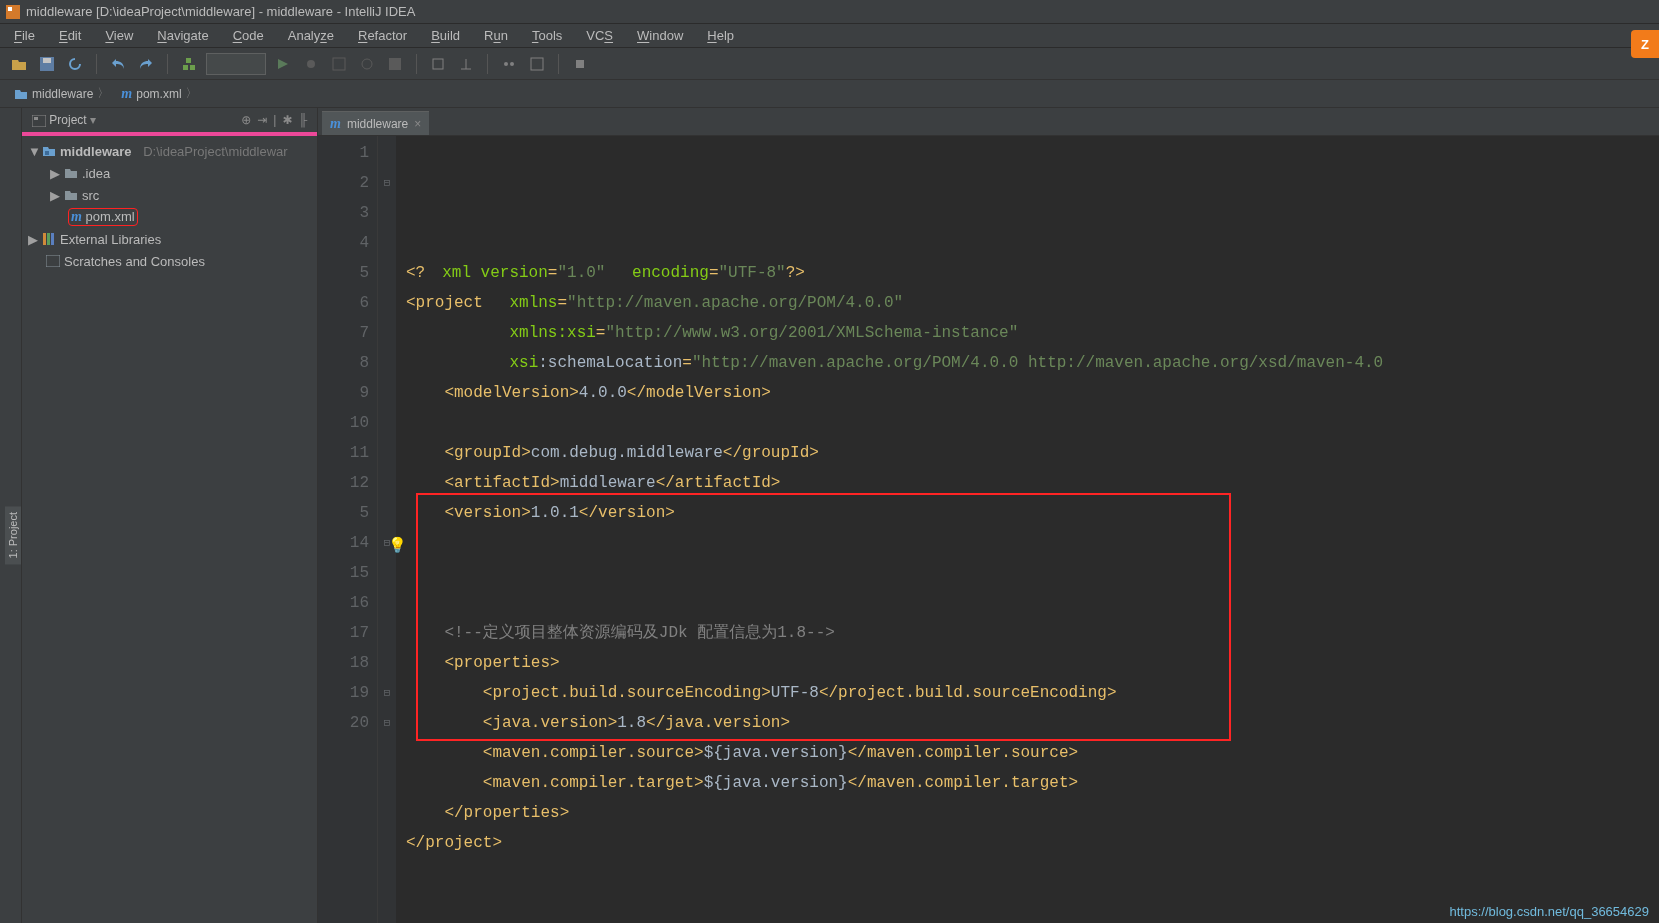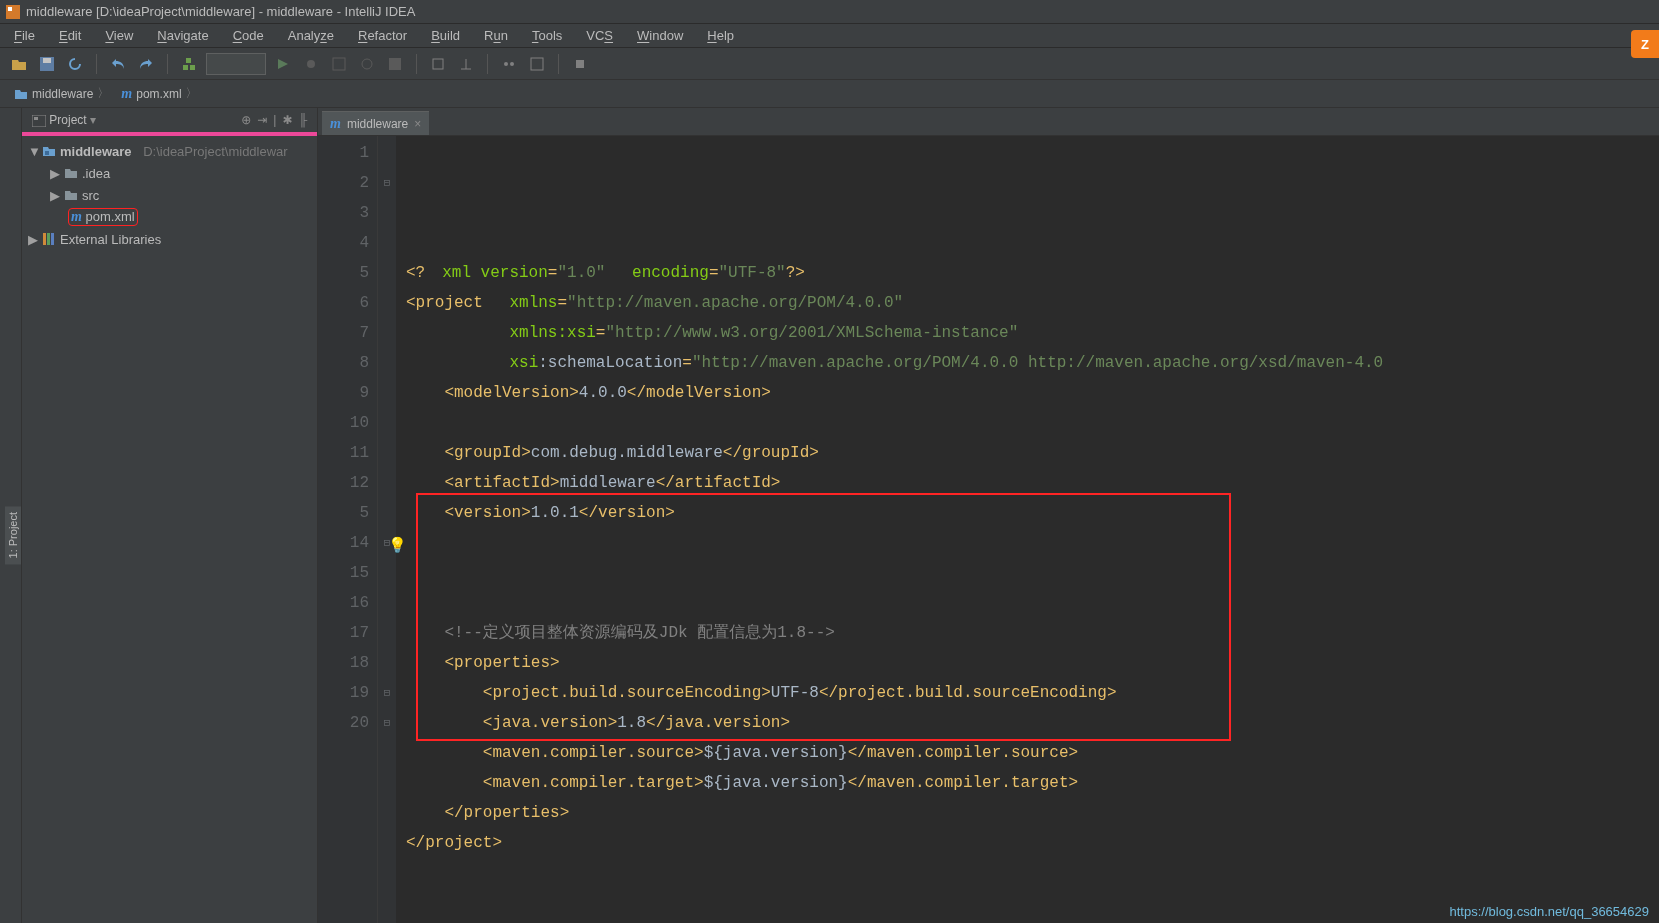--- a/index.html
+++ b/index.html
@@ -238,20 +238,27 @@
         </div>
       <div class="tree-row">
           <span class="tree-arrow">▶</span>
           <svg width="14" height="14">
             <rect x="1" y="1" width="3" height="12" fill="#d08a3a"></rect>
             <rect x="5" y="1" width="3" height="12" fill="#5a9e5a"></rect>
             <rect x="9" y="1" width="3" height="12" fill="#5a7fbf"></rect>
           </svg>
           <span>External Libraries</span>
         </div>
+      <div class="tree-row">
+          <span class="tree-ind" style="width:14px"></span>
+          <svg width="14" height="12">
+            <rect width="14" height="12" fill="none" stroke="#87939a"></rect>
+          </svg>
+          <span>Scratches and Consoles</span>
+        </div>
     </div>
   </div>
 
   <div class="editor">
     <div class="edtab-row">
       <div class="edtab">
         <span class="maven-icon">m</span>
         <span>middleware</span>
         <span class="close">×</span>
       </div>

